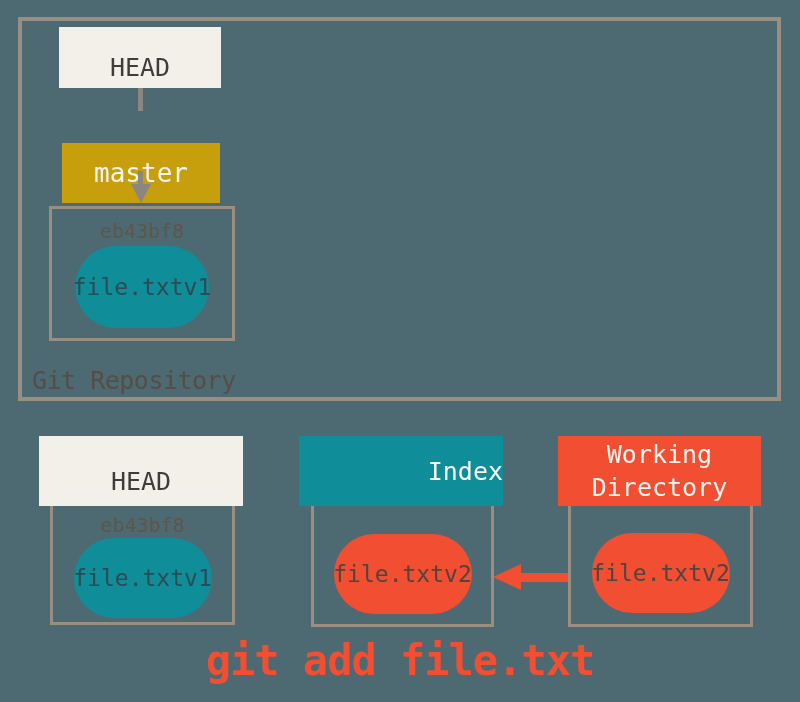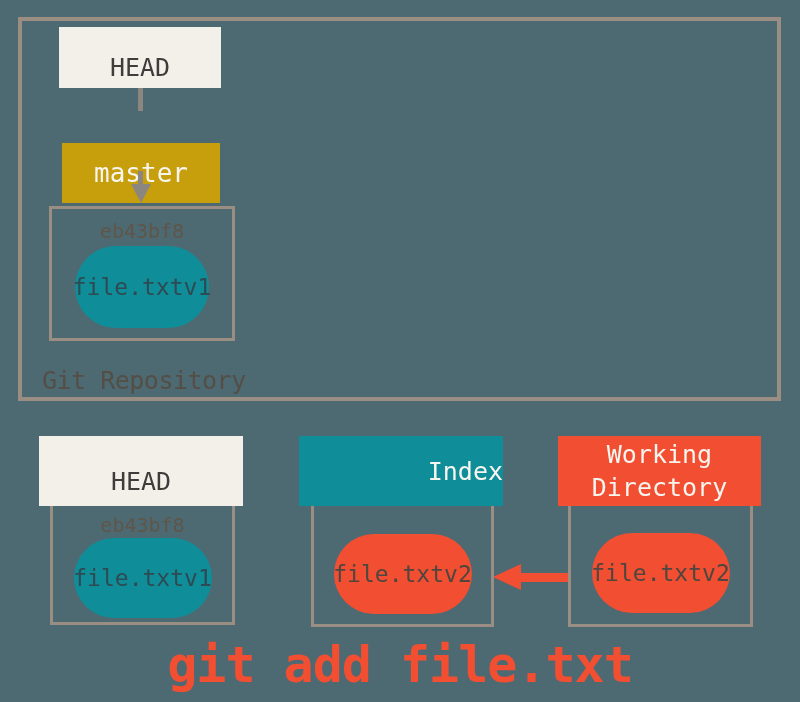--- a/index.html
+++ b/index.html
@@ -16,21 +16,21 @@
     font-family:"DejaVu Sans Mono","Liberation Mono",monospace;
   }
   .abs{position:absolute;}
 
   
   .repo-box{
     left:18px; top:17px; width:763px; height:384px;
     border:4px solid var(--border); box-sizing:border-box;
   }
   .repo-label{
-    position:absolute; left:20px; bottom:2px;
+    position:absolute; left:10px; bottom:2px;
     font-size:25px; letter-spacing:-0.5px; color:var(--repo-label-text);
   }
 
   
   .label-box{
     display:flex; align-items:center; justify-content:center;
     box-sizing:border-box; text-align:center;
   }
   .cream-bg{background:var(--cream);}
   .gold-bg{background:var(--gold);}
@@ -82,21 +82,21 @@
   .h-arrow-line{left:519px; top:573px; width:49px; height:9px; background:var(--orange);}
   .tri-left{
     left:493px; top:564px; width:0; height:0;
     border-top:13px solid transparent; border-bottom:13px solid transparent;
     border-right:28px solid var(--orange);
   }
 
   
   .caption{
     left:0; top:636px; width:800px; text-align:center;
-    font-size:50px; font-weight:bold; color:var(--orange); letter-spacing:-1px;
+    font-size:42px; font-weight:bold; color:var(--orange); letter-spacing:-1px;
   }
 </style>
 </head>
 <body>
 
 <div class="stage">
 
   <div class="abs repo-box">
     <div class="repo-label">Git Repository</div>
   </div>

